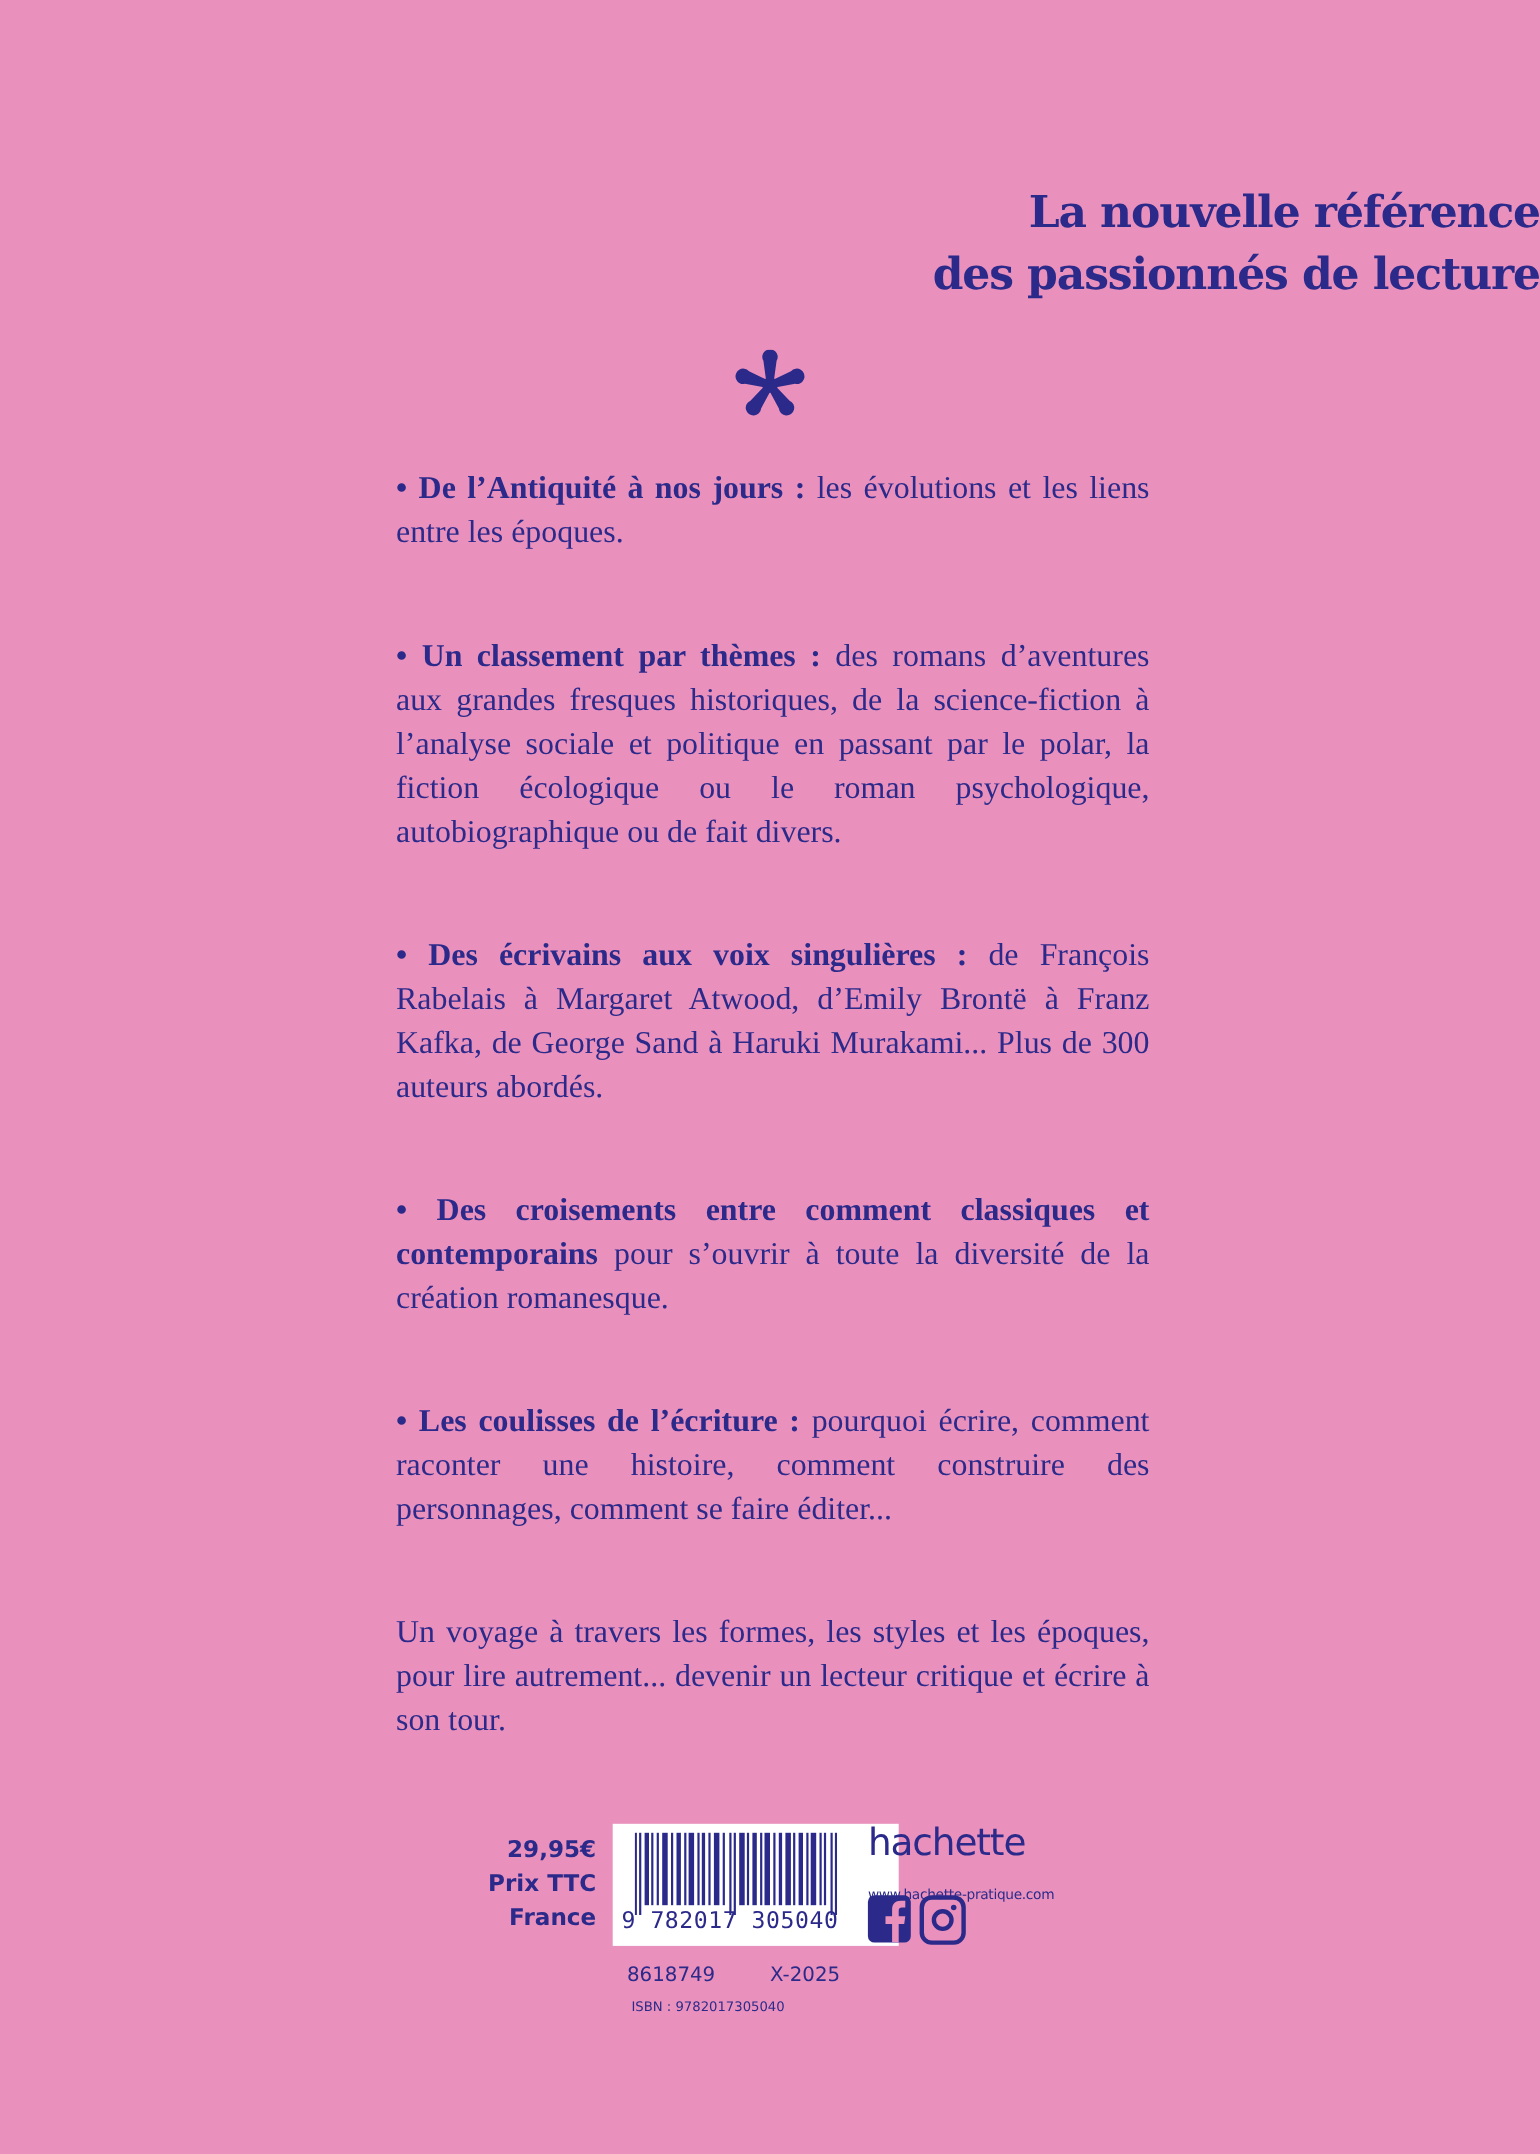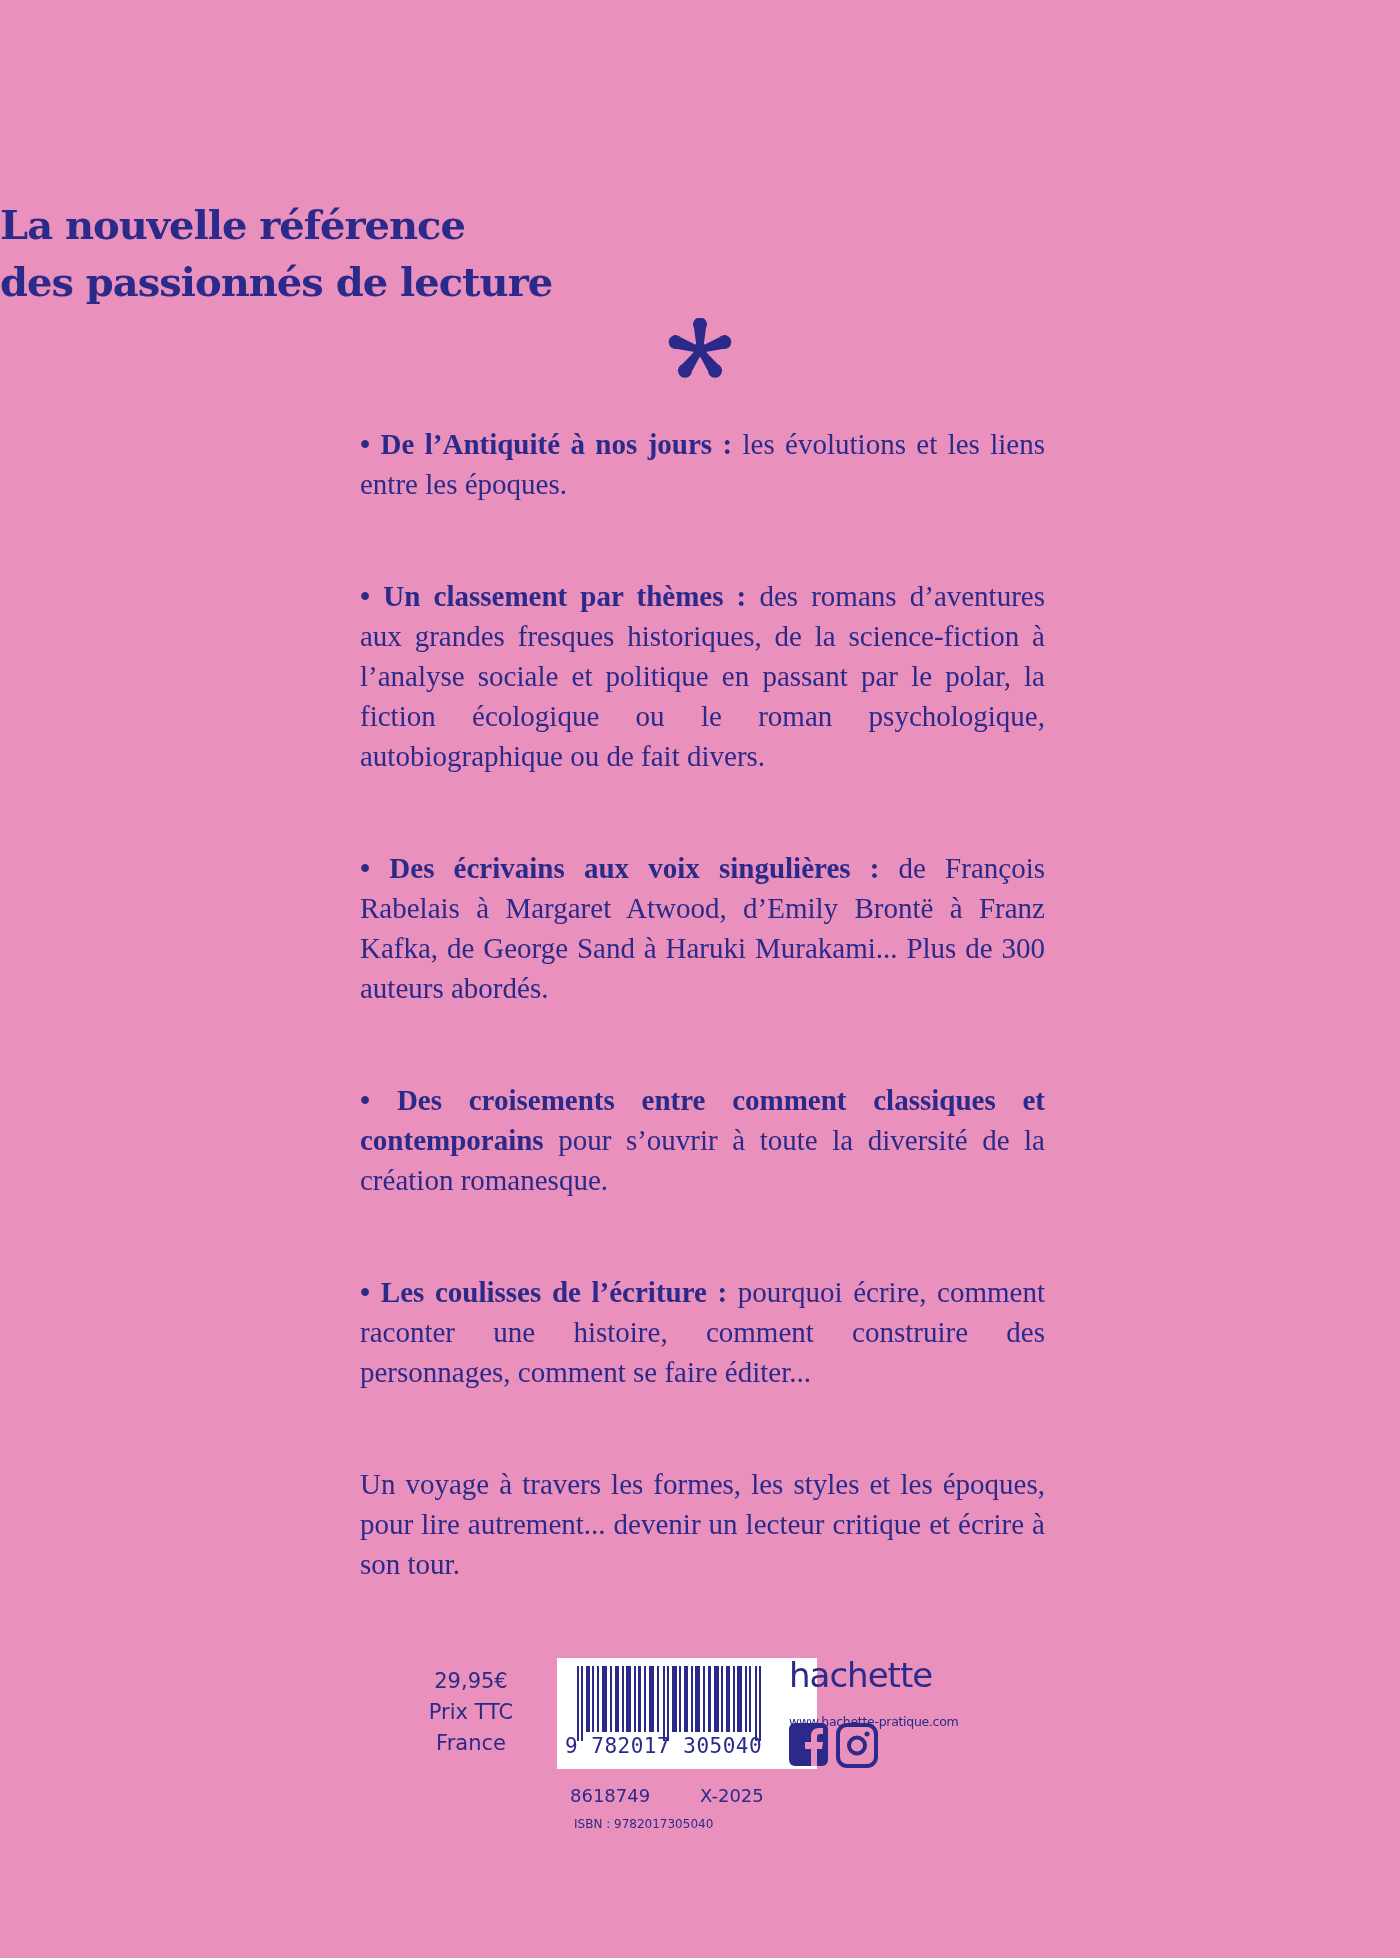--- a/index.html
+++ b/index.html
@@ -1,23 +1,23 @@
 <!DOCTYPE html>
 <html><head>
 <meta charset="utf-8">
 <style>
   html,body{margin:0;padding:0;}
   body{width:1400px;height:1958px;background:#E991BC;position:relative;overflow:hidden;color:#2B2A8A;}
-  .title{position:absolute;left:0;top:196px;width:1400px;text-align:left;font-family:"DejaVu Serif",serif;font-weight:bold;font-size:40px;line-height:57px;letter-spacing:-1px;}
+  .title{position:absolute;left:0;top:164px;width:1400px;text-align:right;font-family:"DejaVu Serif",serif;font-weight:bold;font-size:40px;line-height:57px;letter-spacing:-1px;}
   .asterisk{position:absolute;left:666px;top:318px;width:68px;height:64px;}
   .body{position:absolute;left:360px;top:424px;width:685px;font-family:Liberation Serif, serif;font-size:29px;line-height:40px;}
   .para{margin:0 0 72px 0;text-align:justify;}
   .para b{font-weight:bold;}
   .bottom{position:absolute;left:0;top:0;width:1400px;height:1958px;font-family:"DejaVu Sans",sans-serif;}
-  .price{position:absolute;left:400px;top:1666px;width:142px;text-align:center;font-size:21px;line-height:31px;}
+  .price{position:absolute;left:400px;top:1666px;width:142px;text-align:right;font-size:21px;line-height:31px;font-weight:bold;}
   .barcode{position:absolute;left:557px;top:1658px;width:260px;height:111px;background:#fff;}
   .bars{position:absolute;left:20px;top:8px;width:184px;height:75px;}
   .bcnum{position:absolute;left:8px;top:76px;width:200px;font-family:"DejaVu Sans Mono",monospace;font-size:21px;letter-spacing:0.5px;}
   .logo{position:absolute;left:789px;top:1655px;font-size:34px;letter-spacing:-1px;}
   .url{position:absolute;left:789px;top:1697px;font-size:12.5px;letter-spacing:-0.3px;margin-top:17px;}
   .fb{position:absolute;left:789px;top:1723px;width:39px;height:43px;background:#2B2A8A;border-radius:6px;}
   .ig{position:absolute;left:836px;top:1723px;width:34px;height:37px;border:4px solid #2B2A8A;border-radius:11px;}
   .code1{position:absolute;left:570px;top:1785px;font-size:18px;}
   .code2{position:absolute;left:700px;top:1785px;font-size:18px;}
   .isbn{position:absolute;left:574px;top:1817px;font-size:12px;}

